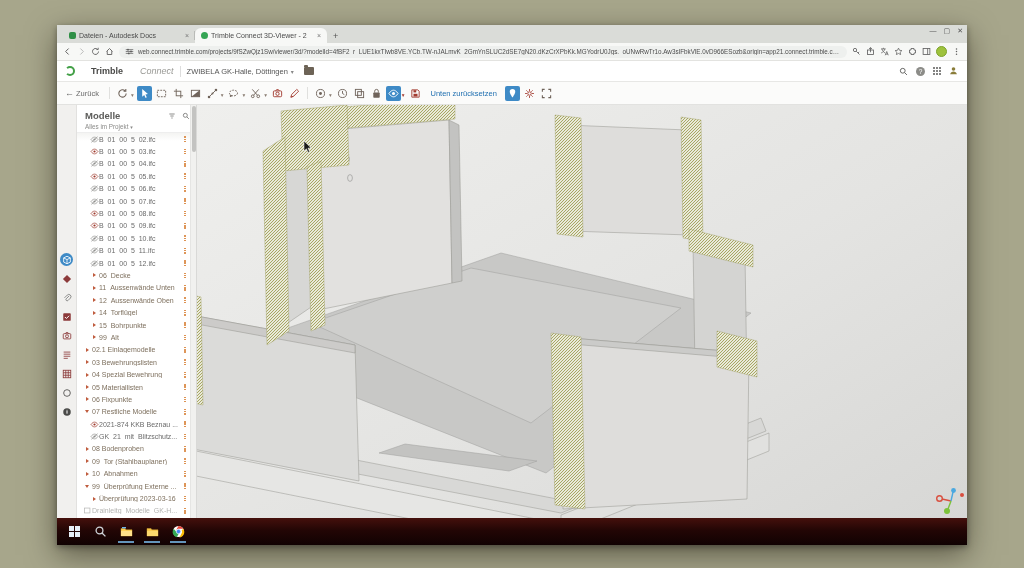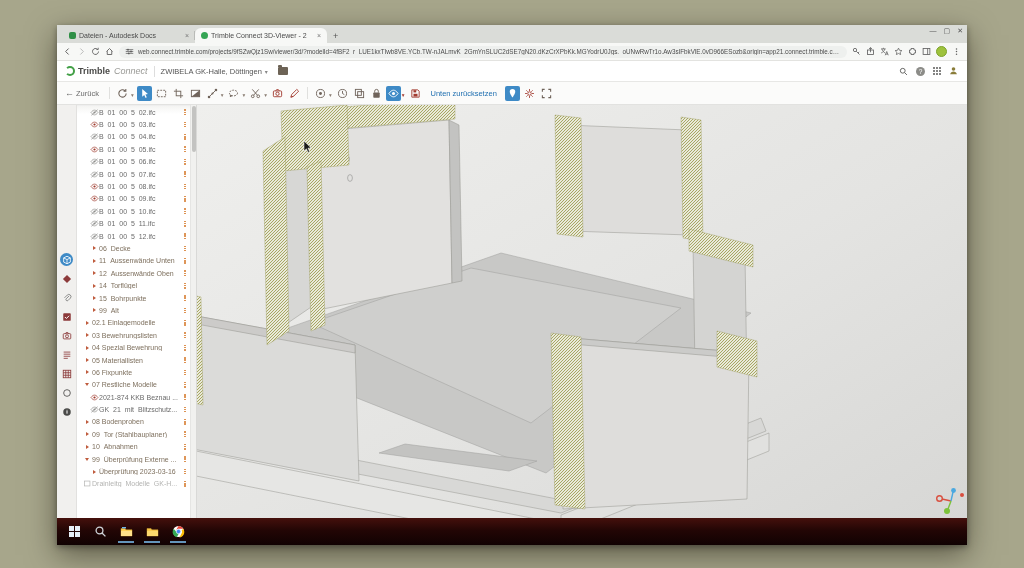--- a/index.html
+++ b/index.html
@@ -22,21 +22,21 @@
   .addressbar{height:17px;background:#f7f8f6;display:flex;align-items:center;padding:0 6px;gap:5px;border-bottom:1px solid #e3e3e0;}
   .navic{width:9px;height:9px;flex:none;color:#5f5f5f;}
   .navic svg{width:9px;height:9px;display:block;}
   .navic.dim{opacity:.4;}
   .urlpill{flex:1;height:12px;background:#eef0ee;border-radius:7px;display:flex;align-items:center;padding:0 6px;gap:4px;overflow:hidden;}
   .urlpill .url{font-size:6.3px;color:#4c4c4c;white-space:nowrap;overflow:hidden;text-overflow:ellipsis;}
   .abr-right{display:flex;align-items:center;gap:5px;flex:none;}
   .avatar-dot{width:9px;height:9px;border-radius:50%;background:#9ec23d;border:1px solid #7da32c;}
   
   .tc-header{height:20px;background:#fff;display:flex;align-items:center;padding:0 8px;gap:6px;border-bottom:1px solid #e8e8e6;}
-  .logo{display:flex;align-items:center;gap:3px;}
+  .logo{display:flex;align-items:center;gap:16px;}
   .logo .mark{width:10px;height:10px;border-radius:50%;border:2.2px solid #43a047;border-left-color:transparent;box-sizing:border-box;}
   .logo .b1{font-size:9px;font-weight:bold;color:#4a4a48;}
   .logo .b2{font-size:9px;color:#9a9a96;margin-left:1px;font-style:italic;}
   .hsep{width:1px;height:11px;background:#ddd;}
   .project{font-size:7.5px;color:#555;display:flex;align-items:center;gap:3px;}
   .project .caret{font-size:6px;color:#888;}
   .folder-ic{width:10px;height:8px;background:#6d6356;border-radius:1px;position:relative;margin-left:4px;}
   .folder-ic::before{content:"";position:absolute;top:-2px;left:0;width:4px;height:2px;background:#6d6356;border-radius:1px 1px 0 0;}
   .tc-right{margin-left:auto;display:flex;align-items:center;gap:8px;color:#5a5a58;}
   .tc-right svg{width:9px;height:9px;display:block;}
@@ -424,20 +424,39 @@
         </div>
         <div class="railbtn" style="color: rgb(74, 74, 72);">
           <svg viewBox="0 0 12 12">
             <circle cx="6" cy="6" r="4.5" fill="currentColor"></circle>
             <path d="M6 4v4M6 3v.2" stroke="#fff" stroke-width="1.2"></path>
           </svg>
         </div>
       </div>
 
     <div class="sidebar">
+      <div class="sb-head">
+        <div class="sb-title-row">
+          <span class="sb-title">Modelle</span>
+          <span class="sb-hic">
+              <svg viewBox="0 0 12 12">
+                <path d="M2 3h8M3.5 6h5M5 9h2" stroke="currentColor" stroke-width="1.2" fill="none"></path>
+              </svg>
+            </span>
+          <span class="sb-hic">
+              <svg viewBox="0 0 12 12">
+                <circle cx="5" cy="5" r="3" fill="none" stroke="currentColor" stroke-width="1.2"></circle>
+                <path d="M7.3 7.3l3 3" stroke="currentColor" stroke-width="1.2"></path>
+              </svg>
+            </span>
+        </div>
+        <div class="sb-scope">
+          <span>Alles im Projekt</span> <span class="caret">▾</span>
+        </div>
+      </div>
       <div class="sb-list" id="modellist">
           <div class="row" style="padding-left: 12px;">
             <span class="icn">
               <svg viewBox="0 0 12 10" class="eye-off">
                 <path d="M1 5c1.8-2.4 3.4-3.4 5-3.4S9.2 2.6 11 5C9.2 7.4 7.6 8.4 6 8.4S2.8 7.4 1 5z" fill="none" stroke="currentColor"></path>
                 <circle cx="6" cy="5" r="1.6" fill="currentColor"></circle>
                 <path d="M1.5 9l9-8" stroke="currentColor"></path>
               </svg>
             </span>
             <span class="lbl">B_01_00_5_02.ifc</span>

